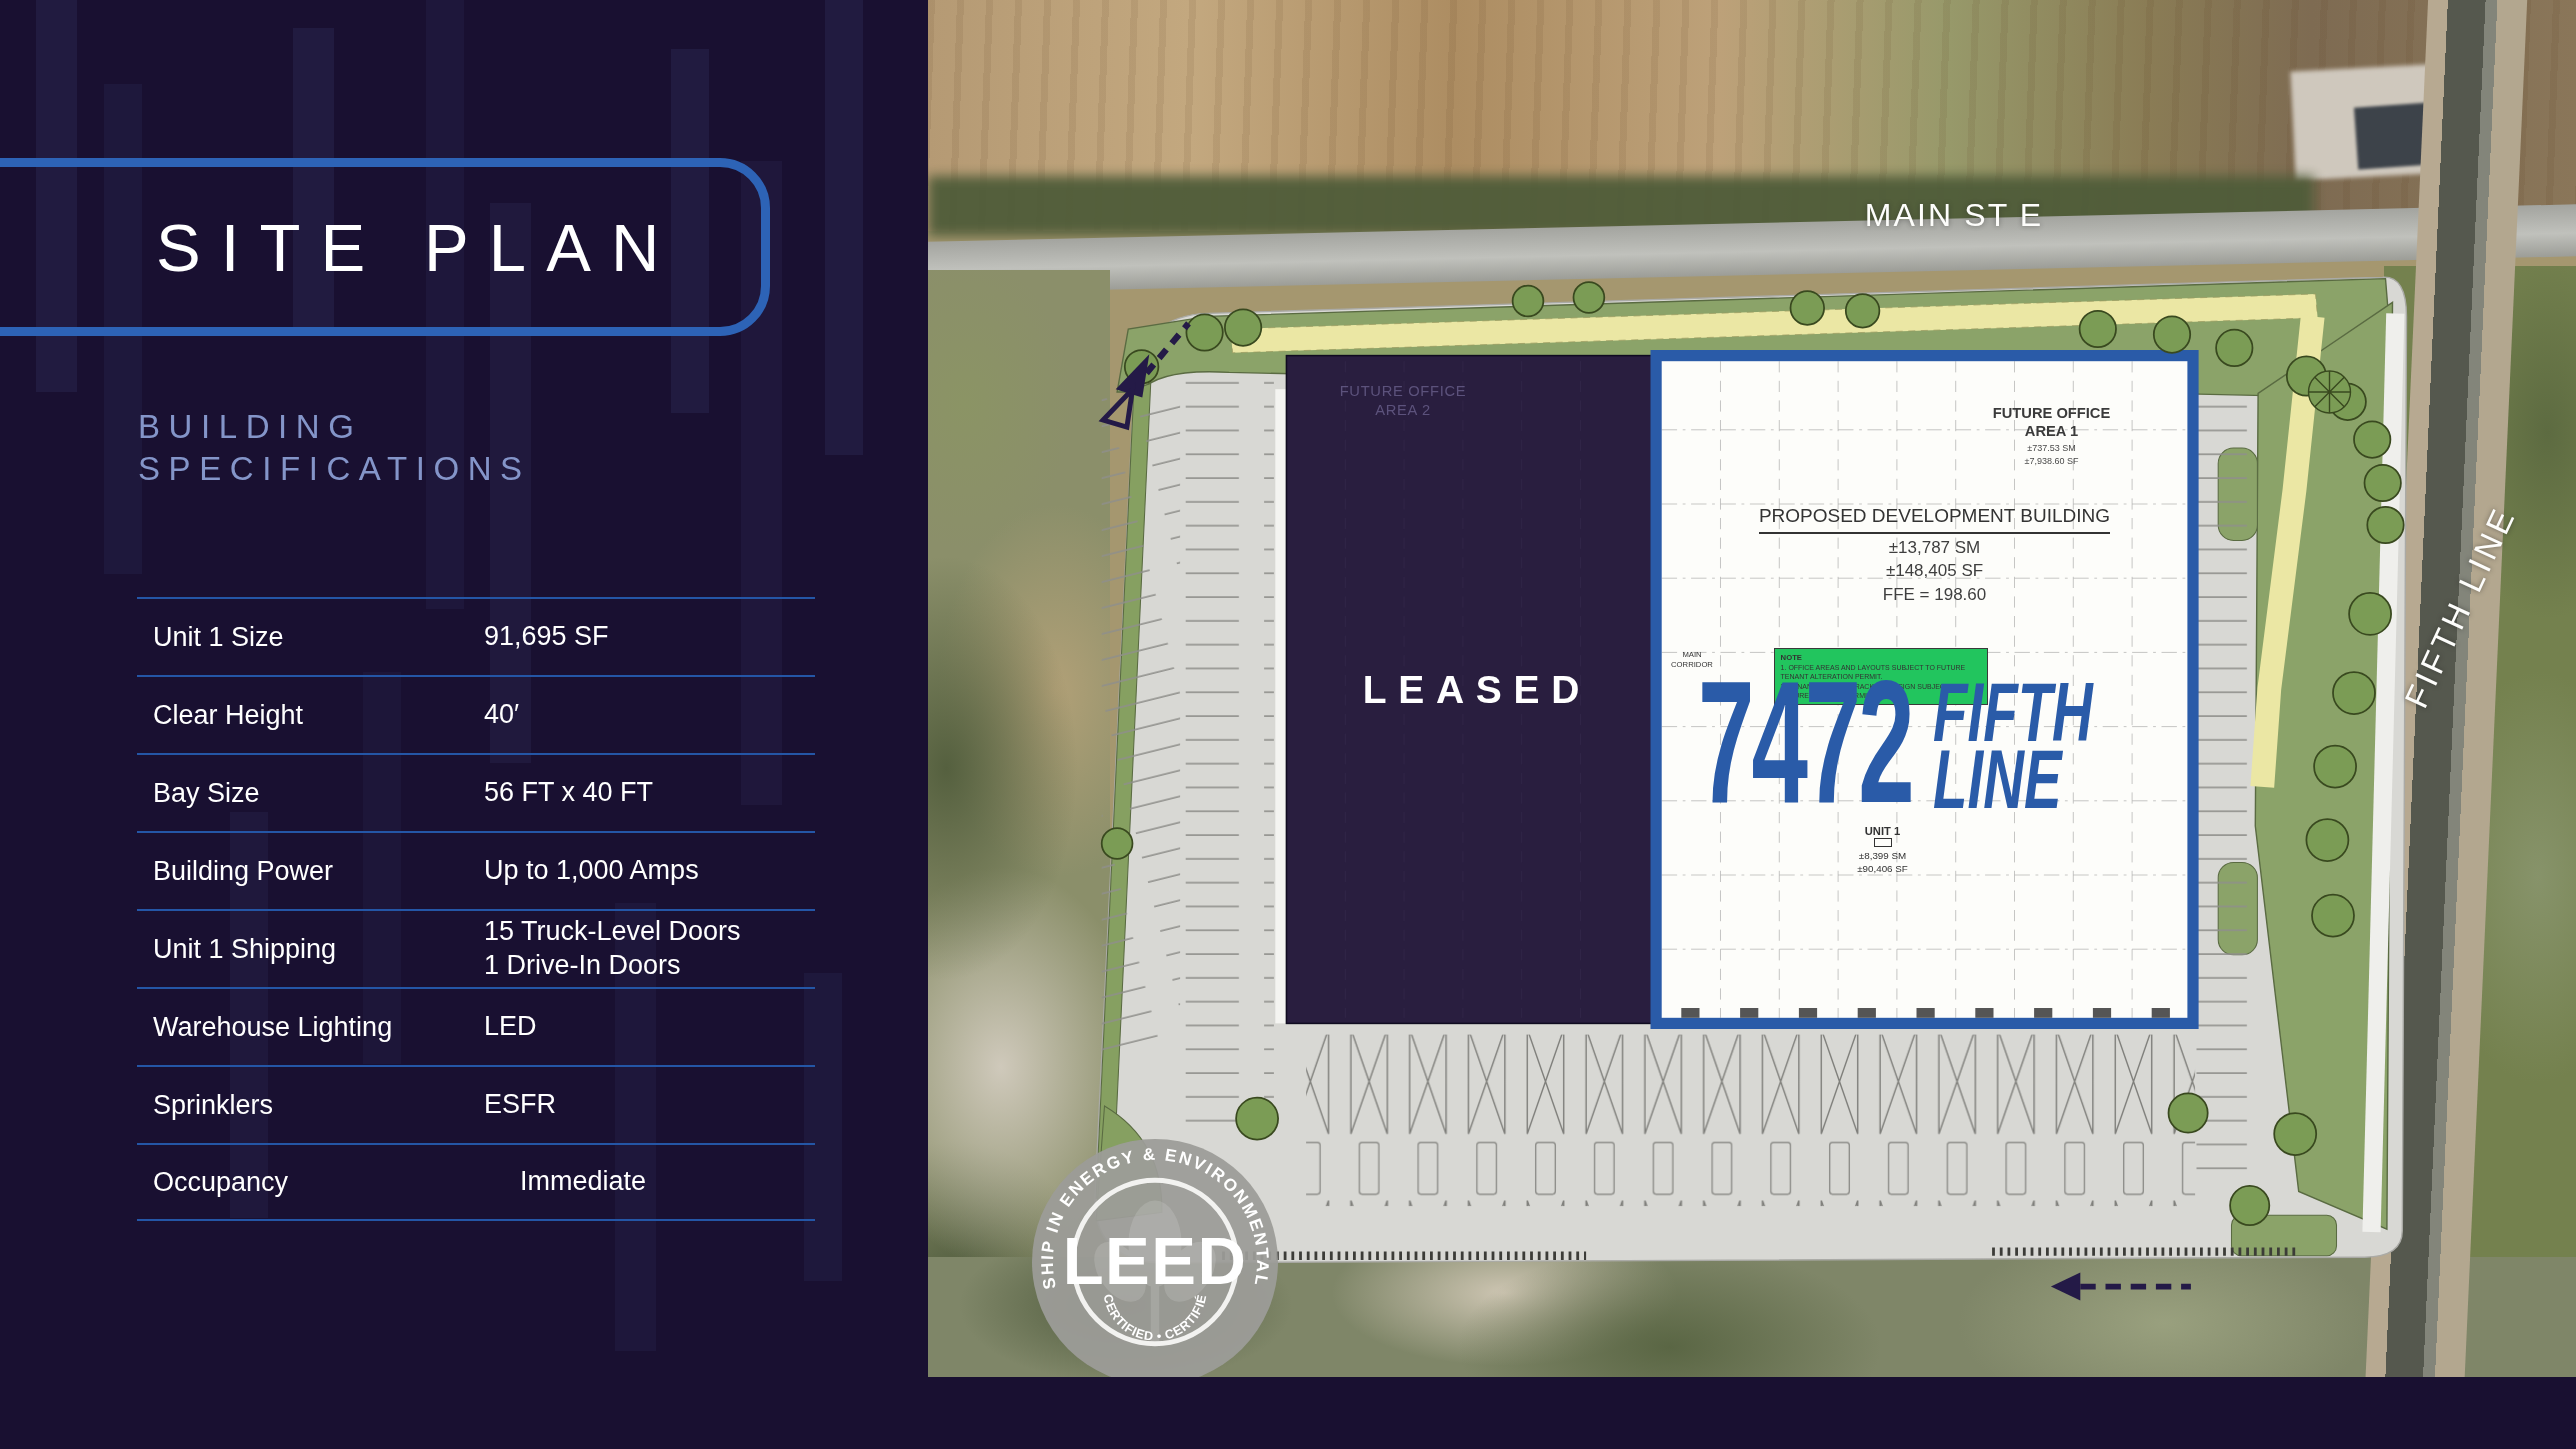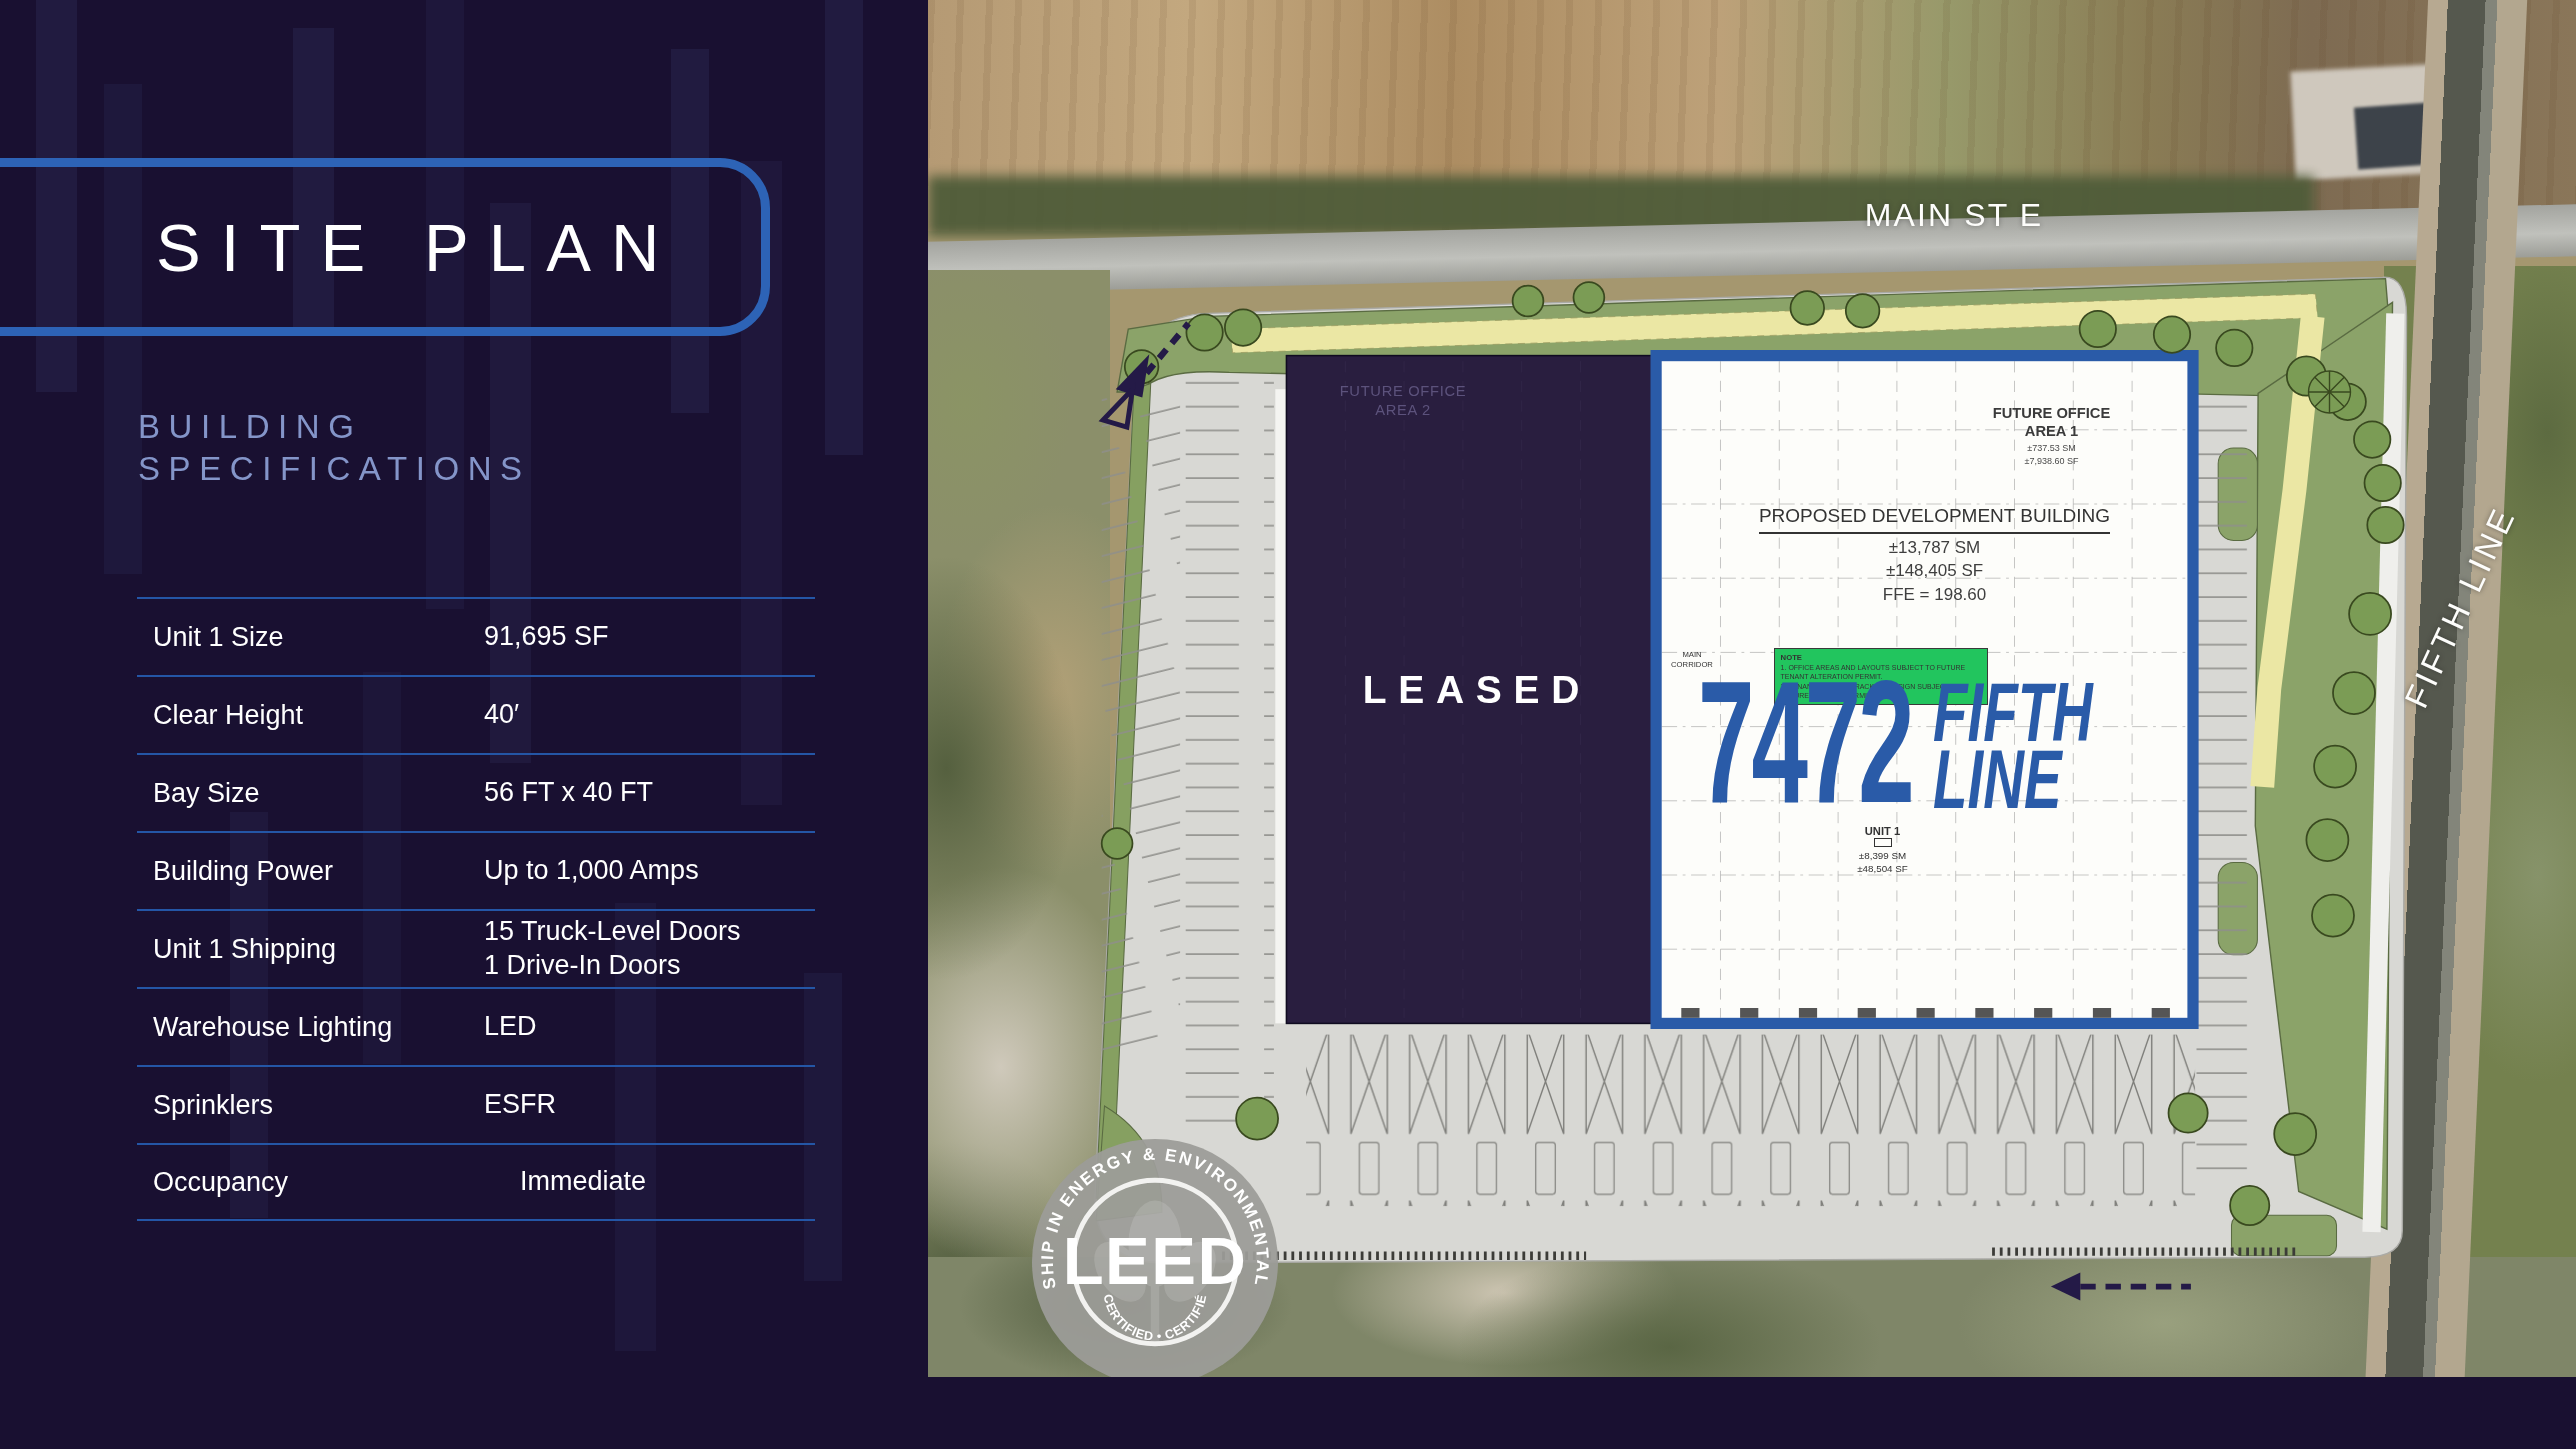--- a/index.html
+++ b/index.html
@@ -335,21 +335,21 @@
     <div class="words">
       <div>FIFTH</div>
       <div>LINE</div>
     </div>
   </div>
 
   <div class="ov unit1">
     <div class="t">UNIT 1</div>
     <div><span class="box"></span></div>
     <div class="s">±8,399 SM</div>
-    <div class="s">±48,504 SF</div>
+    <div class="s">±90,406 SF</div>
   </div>
 
   <div class="ov exitc">
     <div>MAIN</div>
     <div>CORRIDOR</div>
   </div>
 
   <svg class="ov leed" width="246" height="246" viewBox="0 0 352 352">
     <defs>
       <path id="arcTop" d="M 36.4 218.7 A 146 146 0 1 1 315.6 218.7" fill="none"></path>

